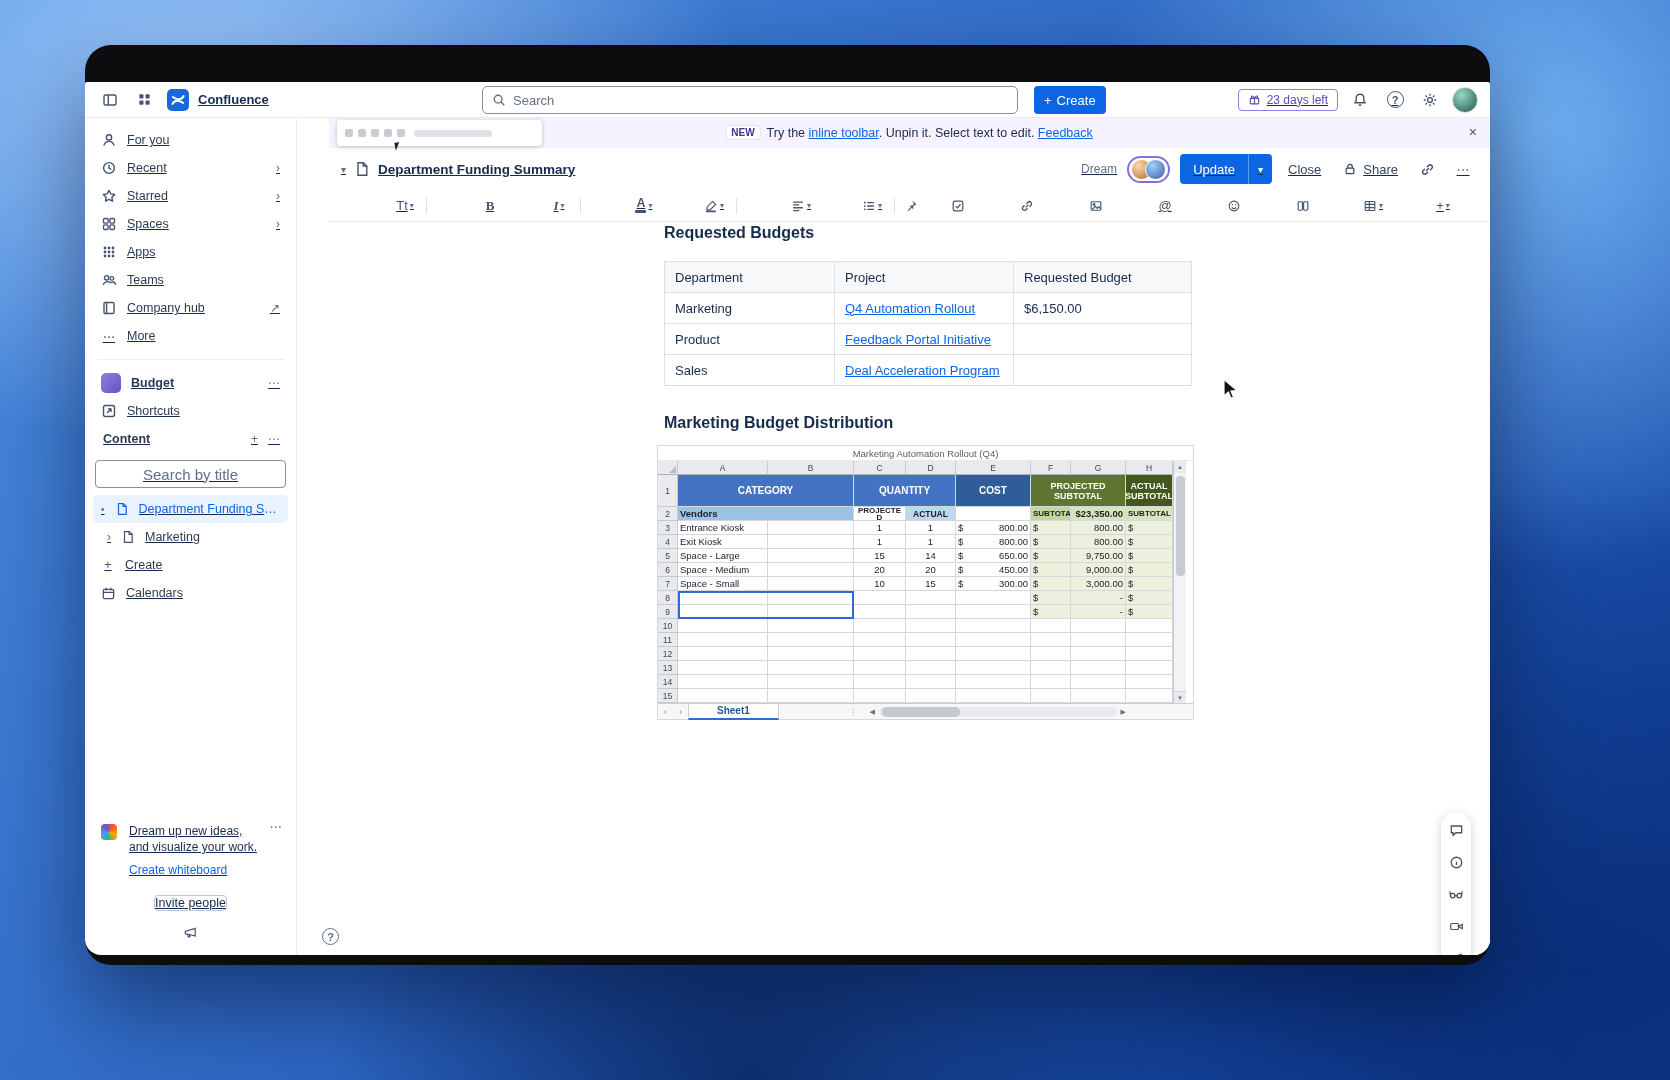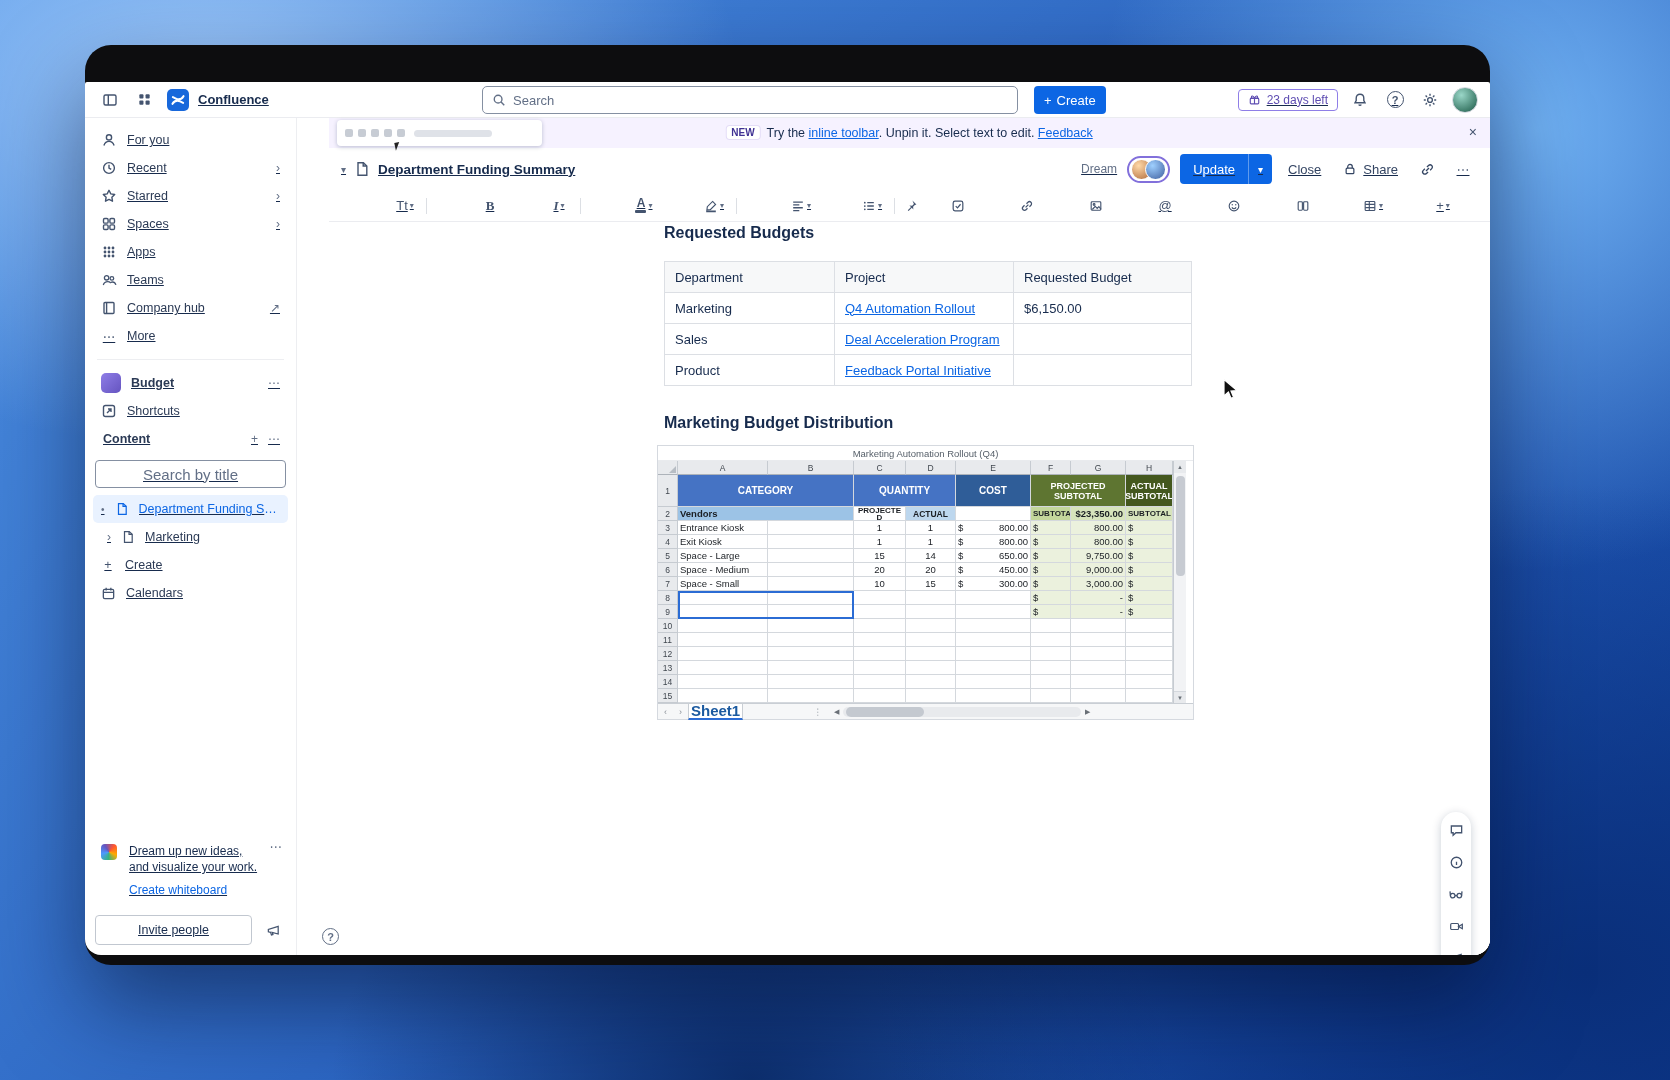--- a/index.html
+++ b/index.html
@@ -53,21 +53,21 @@
     gap:7px; padding:0 8px; margin:7px 2px; background:#fff; }
   .search-title input { border:none; outline:none; width:140px; font-size:15px; color:#172B4D; font-family:"Liberation Sans",sans-serif;margin-left:32px;}
   .search-title input::placeholder { color:#626F86; }
   .tree-sel { background:#E9F2FF; color:#0C66E4; font-weight:500; }
   .promo { margin:6px 4px 0; padding:8px 6px; position:relative; }
   .promo-txt { font-size:12px; line-height:16px; color:#172B4D; width:130px; margin-left:26px; }
   .promo-link { display:block; margin:8px 0 0 26px; color:#0C66E4; font-size:12px; text-decoration:none; cursor:pointer; }
   .promo-ic { position:absolute; left:4px; top:9px; width:16px; height:16px; border-radius:4px;
     background:conic-gradient(from 40deg, #FF5630, #FFAB00, #36B37E, #4C9AFF, #6554C0, #FF5630); }
   .promo-dots { position:absolute; right:2px; top:4px; color:#626F86; cursor:pointer; }
-  .invite-row { display:flex; gap:8px; margin:10px 2px 0; align-items:center; }
+  .invite-row { display:flex; gap:8px; margin:10px 2px 0; align-items:center;flex-direction:column; }
   .invite-btn { flex:1; height:30px; border:1px solid #C1C7D0; background:#fff; border-radius:4px;
     font-size:12.5px; color:#172B4D; cursor:pointer; font-family:"Liberation Sans",sans-serif;}
 
   .main { flex:1; display:flex; flex-direction:column; min-width:0; position:relative; background:#fff; }
 
   
   .banner { height:30px; flex:0 0 30px; background:#F6F2FF; display:flex; align-items:center; position:relative; }
   .preview { width:205px; height:26px; margin-left:8px; background:#fff; border-radius:4px;
     box-shadow:0 1px 4px rgba(9,30,66,.25); display:flex; align-items:center; gap:5px; padding:0 8px; position:relative; }
   .pv-sq { width:8px; height:8px; border-radius:2px; background:#C7CCD4; }
@@ -159,22 +159,22 @@
   .money { justify-content:space-between; }
   .selbox { position:absolute; left:20px; top:116px; width:176px; height:28px; border:2px solid #2B6CD4; pointer-events:none; }
   .sh-vscroll { width:13px; flex:0 0 13px; border-left:1px solid #C6CBD1; background:#F2F3F5; display:flex;
     flex-direction:column; align-items:center; }
   .varrow { height:12px; width:100%; display:flex; align-items:center; justify-content:center; font-size:6px;
     color:#6a7077; background:#E8EAED; cursor:pointer; }
   .vthumb { width:9px; height:100px; background:#C7CBD2; border-radius:4px; margin:3px 0; cursor:grab; }
   .sbot { height:16px; border-top:1px solid #C9CED4; background:#F6F7F8; display:flex; align-items:center;
     font-size:9px; color:#5b636b; }
   .snav { width:15px; text-align:center; font-size:9px; color:#8a9098; cursor:pointer; }
-  .stab { height:16px; display:flex; align-items:center; padding:0 2px; background:#fff; border-left:1px solid #C9CED4;
-    border-right:1px solid #C9CED4; border-bottom:2px solid #2B6CD4; color:#1b5aa0; font-weight:700; font-size:15px; cursor:pointer; }
+  .stab { height:16px; display:flex; align-items:center; padding:0 28px; background:#fff; border-left:1px solid #C9CED4;
+    border-right:1px solid #C9CED4; border-bottom:2px solid #2B6CD4; color:#1b5aa0; font-weight:700; font-size:10px; cursor:pointer; }
   .sbot-dots { margin-left:70px; color:#9aa0a8; }
   .harrow { width:13px; text-align:center; font-size:7px; color:#6a7077; cursor:pointer; }
   .htrack { width:238px; height:10px; background:#E8EAED; border-radius:5px; position:relative; }
   .hthumb { position:absolute; left:3px; top:0; width:78px; height:10px; background:#C4C9D0; border-radius:5px; cursor:grab; }
 
   
   .floatpanel { position:absolute; right:19px; top:730px; width:30px; background:#fff; border-radius:15px;
     box-shadow:0 2px 10px rgba(9,30,66,.22); display:flex; flex-direction:column; align-items:center; padding:9px 0; gap:14px; }
   .fbtn { width:18px; height:18px; display:flex; align-items:center; justify-content:center; cursor:pointer; color:#44546F; }
   .helpfab { position:absolute; left:237px; top:846px; width:17px; height:17px; border-radius:50%;
@@ -565,27 +565,27 @@
                 <th>Department</th>
                 <th>Project</th>
                 <th>Requested Budget</th>
               </tr>
               <tr>
                 <td>Marketing</td>
                 <td><span class="doclink">Q4 Automation Rollout</span></td>
                 <td>$6,150.00</td>
               </tr>
               <tr>
-                <td>Sales</td>
-                <td><span class="doclink">Deal Acceleration Program</span></td>
+                <td>Product</td>
+                <td><span class="doclink">Feedback Portal Initiative</span></td>
                 <td></td>
               </tr>
               <tr>
-                <td>Product</td>
-                <td><span class="doclink">Feedback Portal Initiative</span></td>
+                <td>Sales</td>
+                <td><span class="doclink">Deal Acceleration Program</span></td>
                 <td></td>
               </tr>
             </tbody>
               </table>
 
             <div class="h2doc">Marketing Budget Distribution</div>
 
             <div class="sheet">
               <div class="sh-title">Marketing Automation Rollout (Q4)</div>
               <div class="sh-body">

